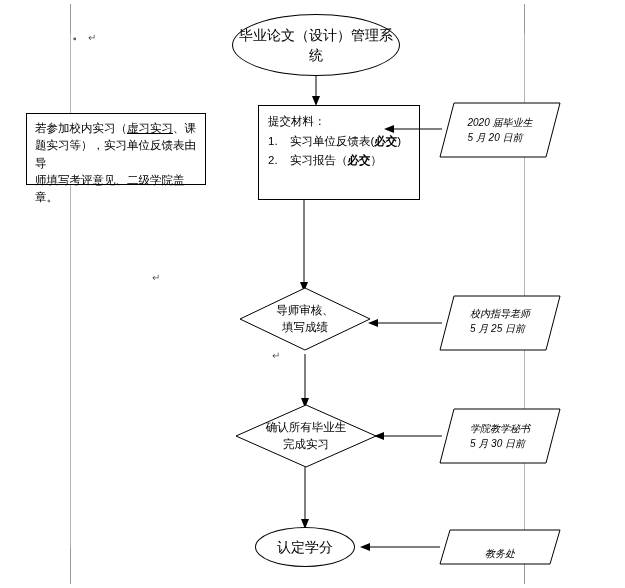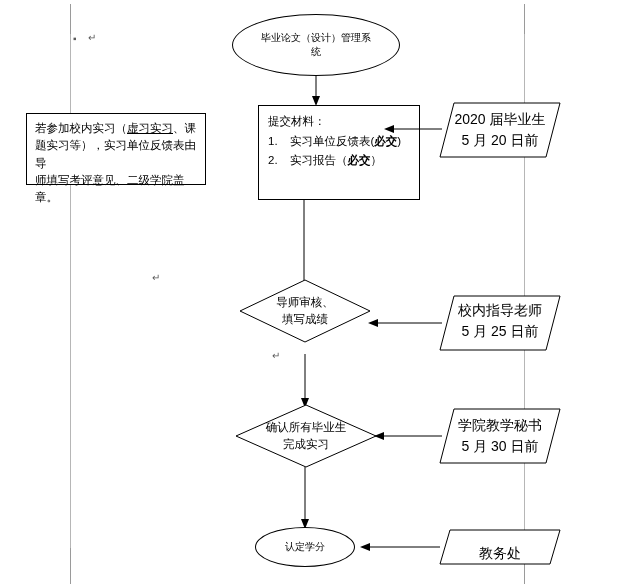--- a/index.html
+++ b/index.html
@@ -30,21 +30,21 @@
   .cm-br { left: 524px; top: 548px; width: 0; height: 36px; border-left-width: 1px; }
 
   .vline {
     position: absolute;
     width: 0;
     border-left: 1px solid #b6b6b6;
   }
 
   
   .node-text {
-    font-size: 10px;
+    font-size: 14px;
     color: #000000;
     line-height: 1.45;
     text-align: center;
     white-space: pre-line;
   }
 
   
   .ellipse {
     position: absolute;
     border: 1px solid #000000;
@@ -116,25 +116,25 @@
   }
   .para-label {
     position: absolute;
     left: 0;
     top: 0;
     width: 100%;
     height: 100%;
     display: flex;
     align-items: center;
     justify-content: center;
-    font-size: 14px;
+    font-size: 10px;
     line-height: 1.5;
-    text-align: center;
     white-space: pre-line;
     color: #000;
+    font-style: italic;
   }
 
   
   .conn {
     position: absolute;
     overflow: visible;
   }
 
   
   .rect-inner {
@@ -223,21 +223,21 @@
   <svg class="conn" style="left:384px; top:122px;" width="60" height="14">
     <line x1="58" y1="7" x2="9" y2="7" stroke="#000" stroke-width="1"></line>
     <polygon points="0,7 10,3 10,11" fill="#000"></polygon>
   </svg>
 
   <svg class="conn" style="left:296px; top:200px;" width="24" height="92">
     <line x1="8" y1="0" x2="8" y2="84" stroke="#000" stroke-width="1"></line>
     <polygon points="8,92 4,82 12,82" fill="#000"></polygon>
   </svg>
 
-  <div class="diamond-wrap" style="left:240px; top:280px; width:130px; height:62px;">
+  <div class="diamond-wrap" style="left:240px; top:288px; width:130px; height:62px;">
     <svg width="130" height="62">
       <polygon points="65,0 130,31 65,62 0,31" fill="#ffffff" stroke="#000000" stroke-width="1"></polygon>
     </svg>
     <div class="diamond-label">导师审核、
 填写成绩</div>
   </div>
 
   <div class="para-wrap" style="left:440px; top:296px; width:120px; height:50px;">
     <svg width="120" height="54">
       <polygon points="14,0 120,0 106,54 0,54" fill="#ffffff" stroke="#000000" stroke-width="1"></polygon>

